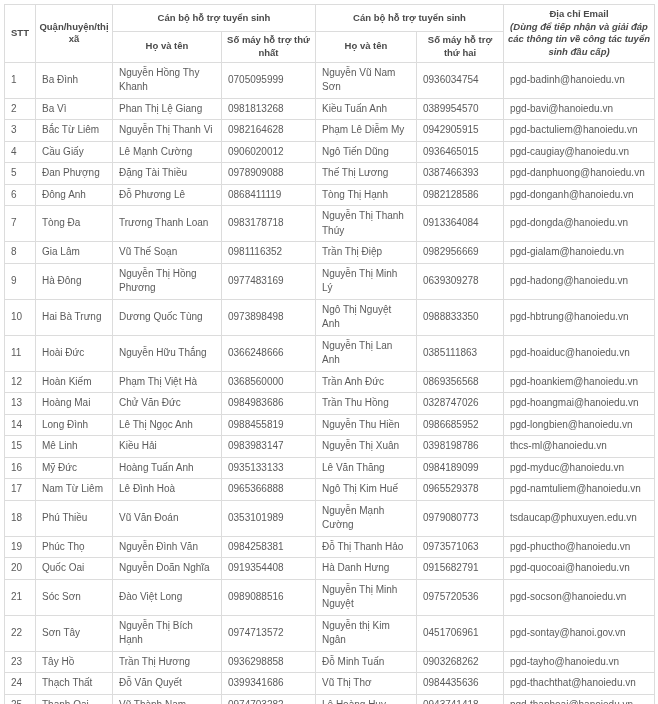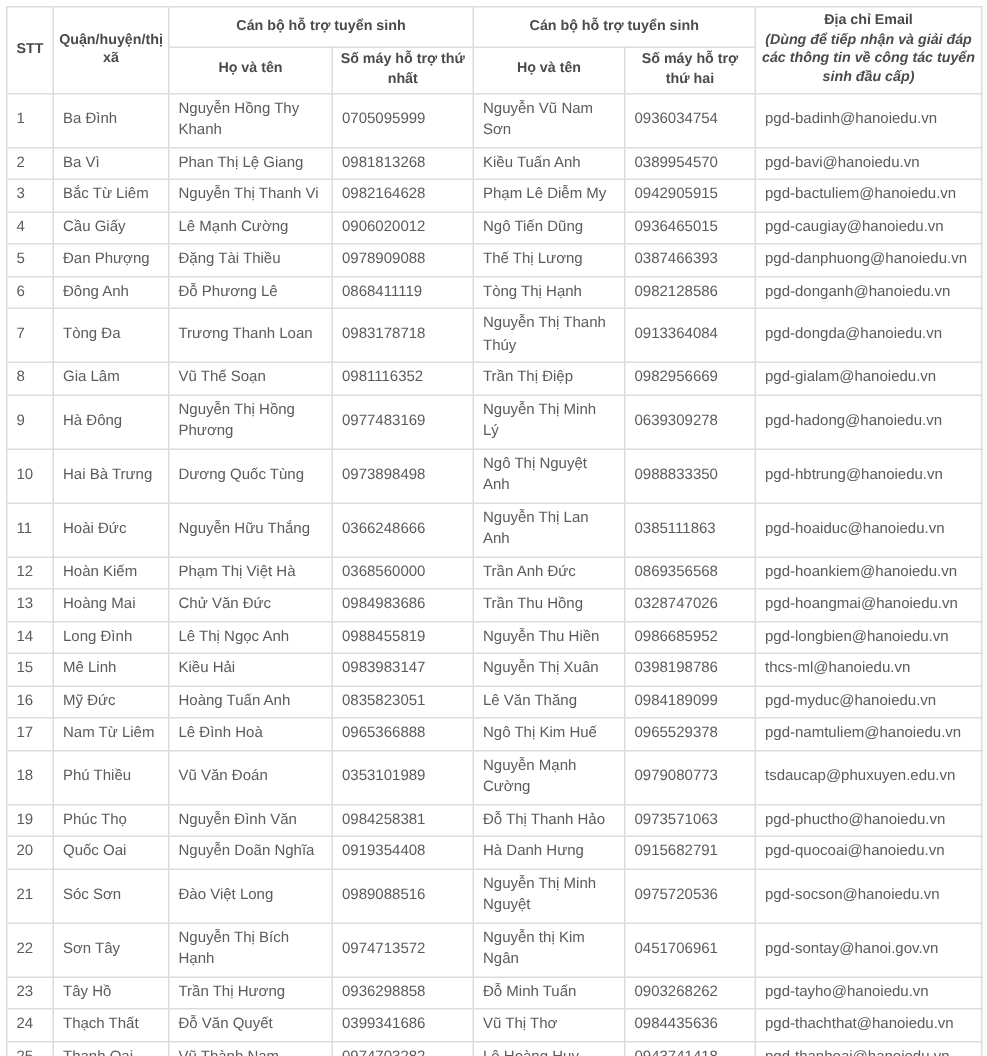--- a/index.html
+++ b/index.html
@@ -227,21 +227,21 @@
           <td>Kiều Hải</td>
           <td>0983983147</td>
           <td>Nguyễn Thị Xuân</td>
           <td>0398198786</td>
           <td>thcs-ml@hanoiedu.vn</td>
         </tr>
         <tr>
           <td>16</td>
           <td>Mỹ Đức</td>
           <td>Hoàng Tuấn Anh</td>
-          <td>0835823051</td>
+          <td>0935133133</td>
           <td>Lê Văn Thăng</td>
           <td>0984189099</td>
           <td>pgd-myduc@hanoiedu.vn</td>
         </tr>
         <tr>
           <td>17</td>
           <td>Nam Từ Liêm</td>
           <td>Lê Đình Hoà</td>
           <td>0965366888</td>
           <td>Ngô Thị Kim Huế</td>

